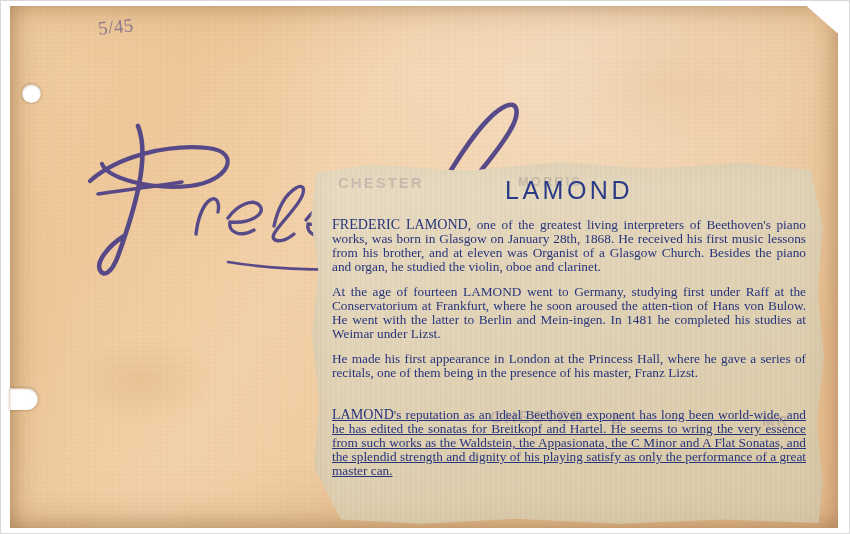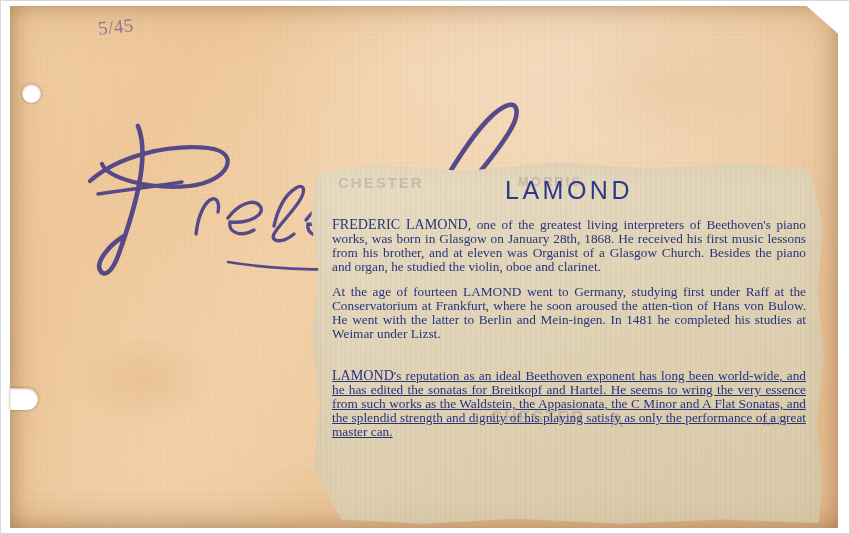--- a/index.html
+++ b/index.html
@@ -242,19 +242,20 @@
     <span class="ghost g4">A</span>
     <span class="ghost g5">MR</span>
 
     <div class="clip-inner">
       <div class="clip-title">LAMOND</div>
 
       <p class="para"><span class="sc">FREDERIC LAMOND</span><span>, one of the greatest living interpreters of Beethoven's piano works, was born in Glasgow on January 28th, 1868.  He received his first music lessons from his brother, and at eleven was Organist of a Glasgow Church.   Besides the piano and organ, he studied the violin, oboe and clarinet.</span></p>
 
       <p class="para">At the age of fourteen LAMOND went to Germany, studying first under Raff at the Conservatorium at Frankfurt, where he soon aroused the atten-tion of Hans von Bulow.  He went with  the latter  to Berlin and Mein-ingen.   In 1481 he completed his studies at Weimar under Lizst.</p>
 
+      <p class="para">He made his first appearance in London at the Princess Hall, where he gave a series of recitals, one of them being in the presence of his master, Franz Lizst.</p>
 
       <p class="para last"><span class="sc">LAMOND</span><span>'s reputation as an ideal Beethoven exponent has long been world-wide, and he has edited the sonatas for Breitkopf and Hartel.   He seems to wring the very essence from such works as the Waldstein, the Appasionata, the C Minor and A Flat Sonatas, and the splendid strength and dignity of his playing satisfy as only the performance of a great master can.</span></p>
     </div>
   </div>
 
   <div class="scan-border"></div>
 </div>
 
 </body></html>

